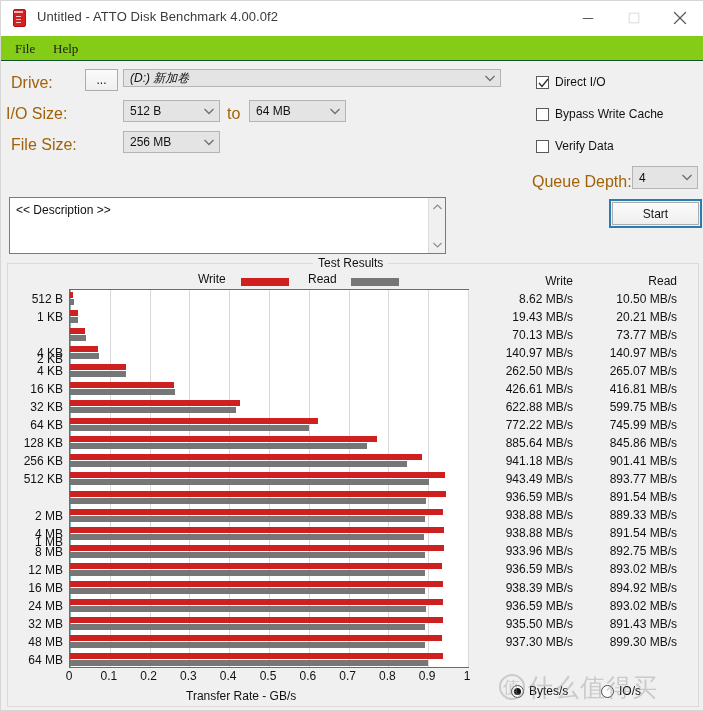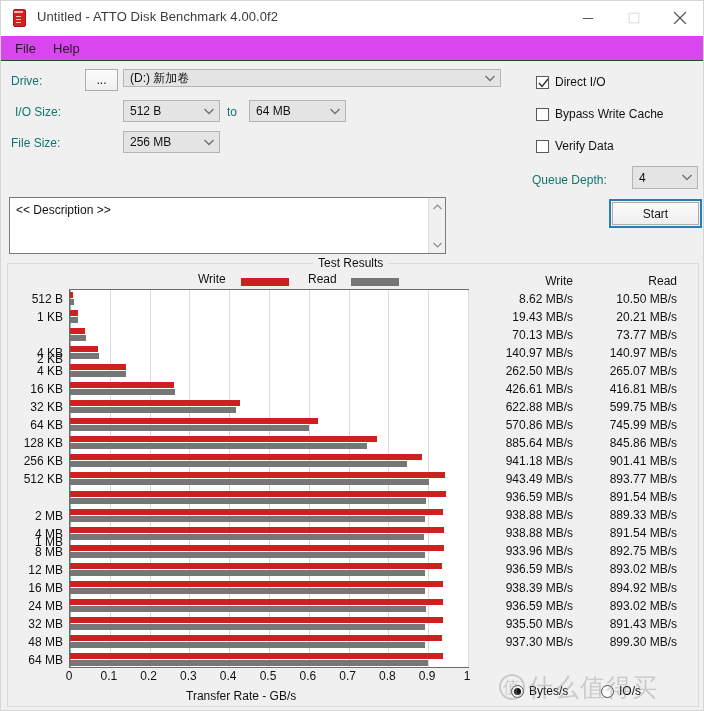--- a/index.html
+++ b/index.html
@@ -19,26 +19,26 @@
   .app-icon .lid{position:absolute;left:3px;top:2px;width:9px;height:2px;background:#f5b5b5;}
   .app-icon .ln{position:absolute;left:5px;width:5px;height:1px;background:#f7c6c6;}
   .title-text{position:absolute;left:36px;top:8px;font-size:13px;color:#3b3b3b;letter-spacing:0.1px;white-space:nowrap;}
   .wbtn{position:absolute;top:0;width:46px;height:33px;cursor:default;}
   .wbtn svg{position:absolute;left:50%;top:50%;transform:translate(-50%,-50%);}
   #btn-min{right:92px;}
   #btn-max{right:46px;}
   #btn-close{right:0px;}
 
   
-  .menubar{position:relative;height:24px;background:#d946ef;border-bottom:7px solid #14532d;}
+  .menubar{position:relative;height:24px;background:#84cc16;border-bottom:7px solid #14532d;font-family:Liberation Serif, serif;}
   .menu-item{position:absolute;top:3px;padding:2px 6px;font-size:13px;color:#202020;cursor:default;}
 
   
   .options{position:absolute;left:0;top:60px;width:702px;height:133px;background:#f0f0f0;}
-  .lbl{position:absolute;font-size:12px;color:#0f766e;white-space:nowrap;}
+  .lbl{position:absolute;font-size:16px;color:#a16207;white-space:nowrap;}
 
   .btn3d{
     background:linear-gradient(#fbfbfb,#efefef);
     border:1px solid #adadad;box-sizing:border-box;color:#111;
     font-family:"Liberation Sans",sans-serif;font-size:12px;
     display:flex;align-items:center;justify-content:center;cursor:default;
   }
   .combo{
     position:absolute;background:#e4e4e4;border:1px solid #b4b4b4;box-sizing:border-box;
     display:flex;align-items:center;cursor:default;
@@ -152,30 +152,30 @@
 
   <div class="menubar">
     <div class="menu-item" style="left:8px">File</div>
     <div class="menu-item" style="left:46px">Help</div>
   </div>
 
   <div class="options">
 
     <div class="lbl" style="left:10px;top:13px">Drive:</div>
     <div class="btn3d" style="position:absolute;left:84px;top:8px;width:33px;height:22px;">...</div>
-    <div class="combo" style="left:122px;top:8px;width:378px;height:18px;">
+    <div class="combo" style="left:122px;top:8px;width:378px;height:18px;font-style:italic;">
       <span class="cval">(D:) 新加卷</span>
       <span class="carr">
         <svg width="10" height="7" viewBox="0 0 10 7">
             <polyline points="0.5,1 5,5.5 9.5,1" fill="none" stroke="#6e6e6e" stroke-width="1.3"></polyline>
           </svg>
       </span>
     </div>
 
-    <div class="lbl" style="left:14px;top:44px">I/O Size:</div>
+    <div class="lbl" style="left:5px;top:44px">I/O Size:</div>
     <div class="combo" style="left:122px;top:39px;width:97px;height:22px;">
       <span class="cval">512 B</span>
       <span class="carr">
         <svg width="10" height="7" viewBox="0 0 10 7">
             <polyline points="0.5,1 5,5.5 9.5,1" fill="none" stroke="#6e6e6e" stroke-width="1.3"></polyline>
           </svg>
       </span>
     </div>
     <div class="lbl" style="left:226px;top:44px">to</div>
     <div class="combo" style="left:248px;top:39px;width:97px;height:22px;">
@@ -421,21 +421,21 @@
         </div>
         <div class="vrow">
           <span class="vw">426.61 MB/s</span>
           <span class="vr">416.81 MB/s</span>
         </div>
         <div class="vrow">
           <span class="vw">622.88 MB/s</span>
           <span class="vr">599.75 MB/s</span>
         </div>
         <div class="vrow">
-          <span class="vw">570.86 MB/s</span>
+          <span class="vw">772.22 MB/s</span>
           <span class="vr">745.99 MB/s</span>
         </div>
         <div class="vrow">
           <span class="vw">885.64 MB/s</span>
           <span class="vr">845.86 MB/s</span>
         </div>
         <div class="vrow">
           <span class="vw">941.18 MB/s</span>
           <span class="vr">901.41 MB/s</span>
         </div>

